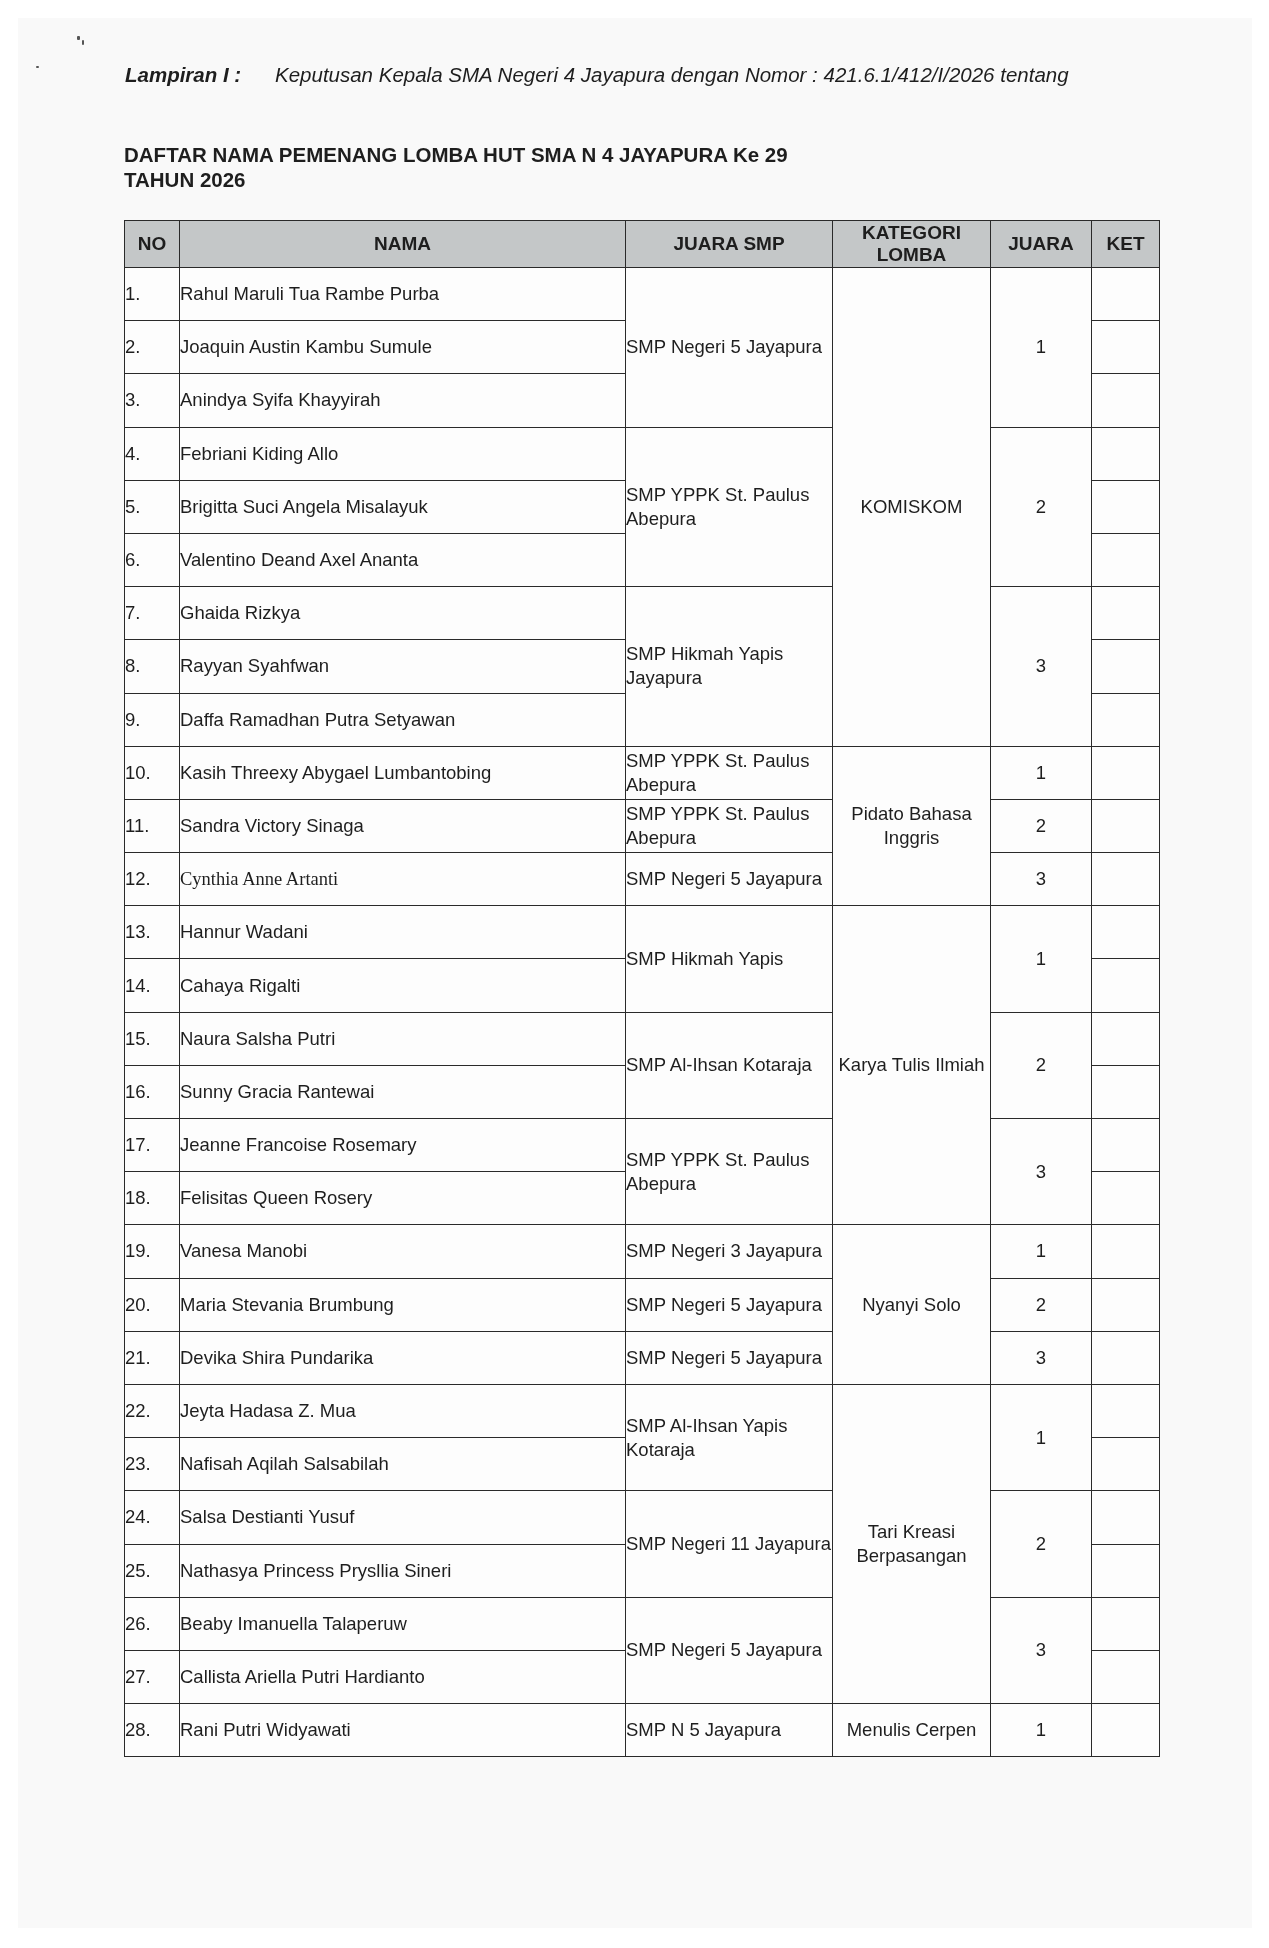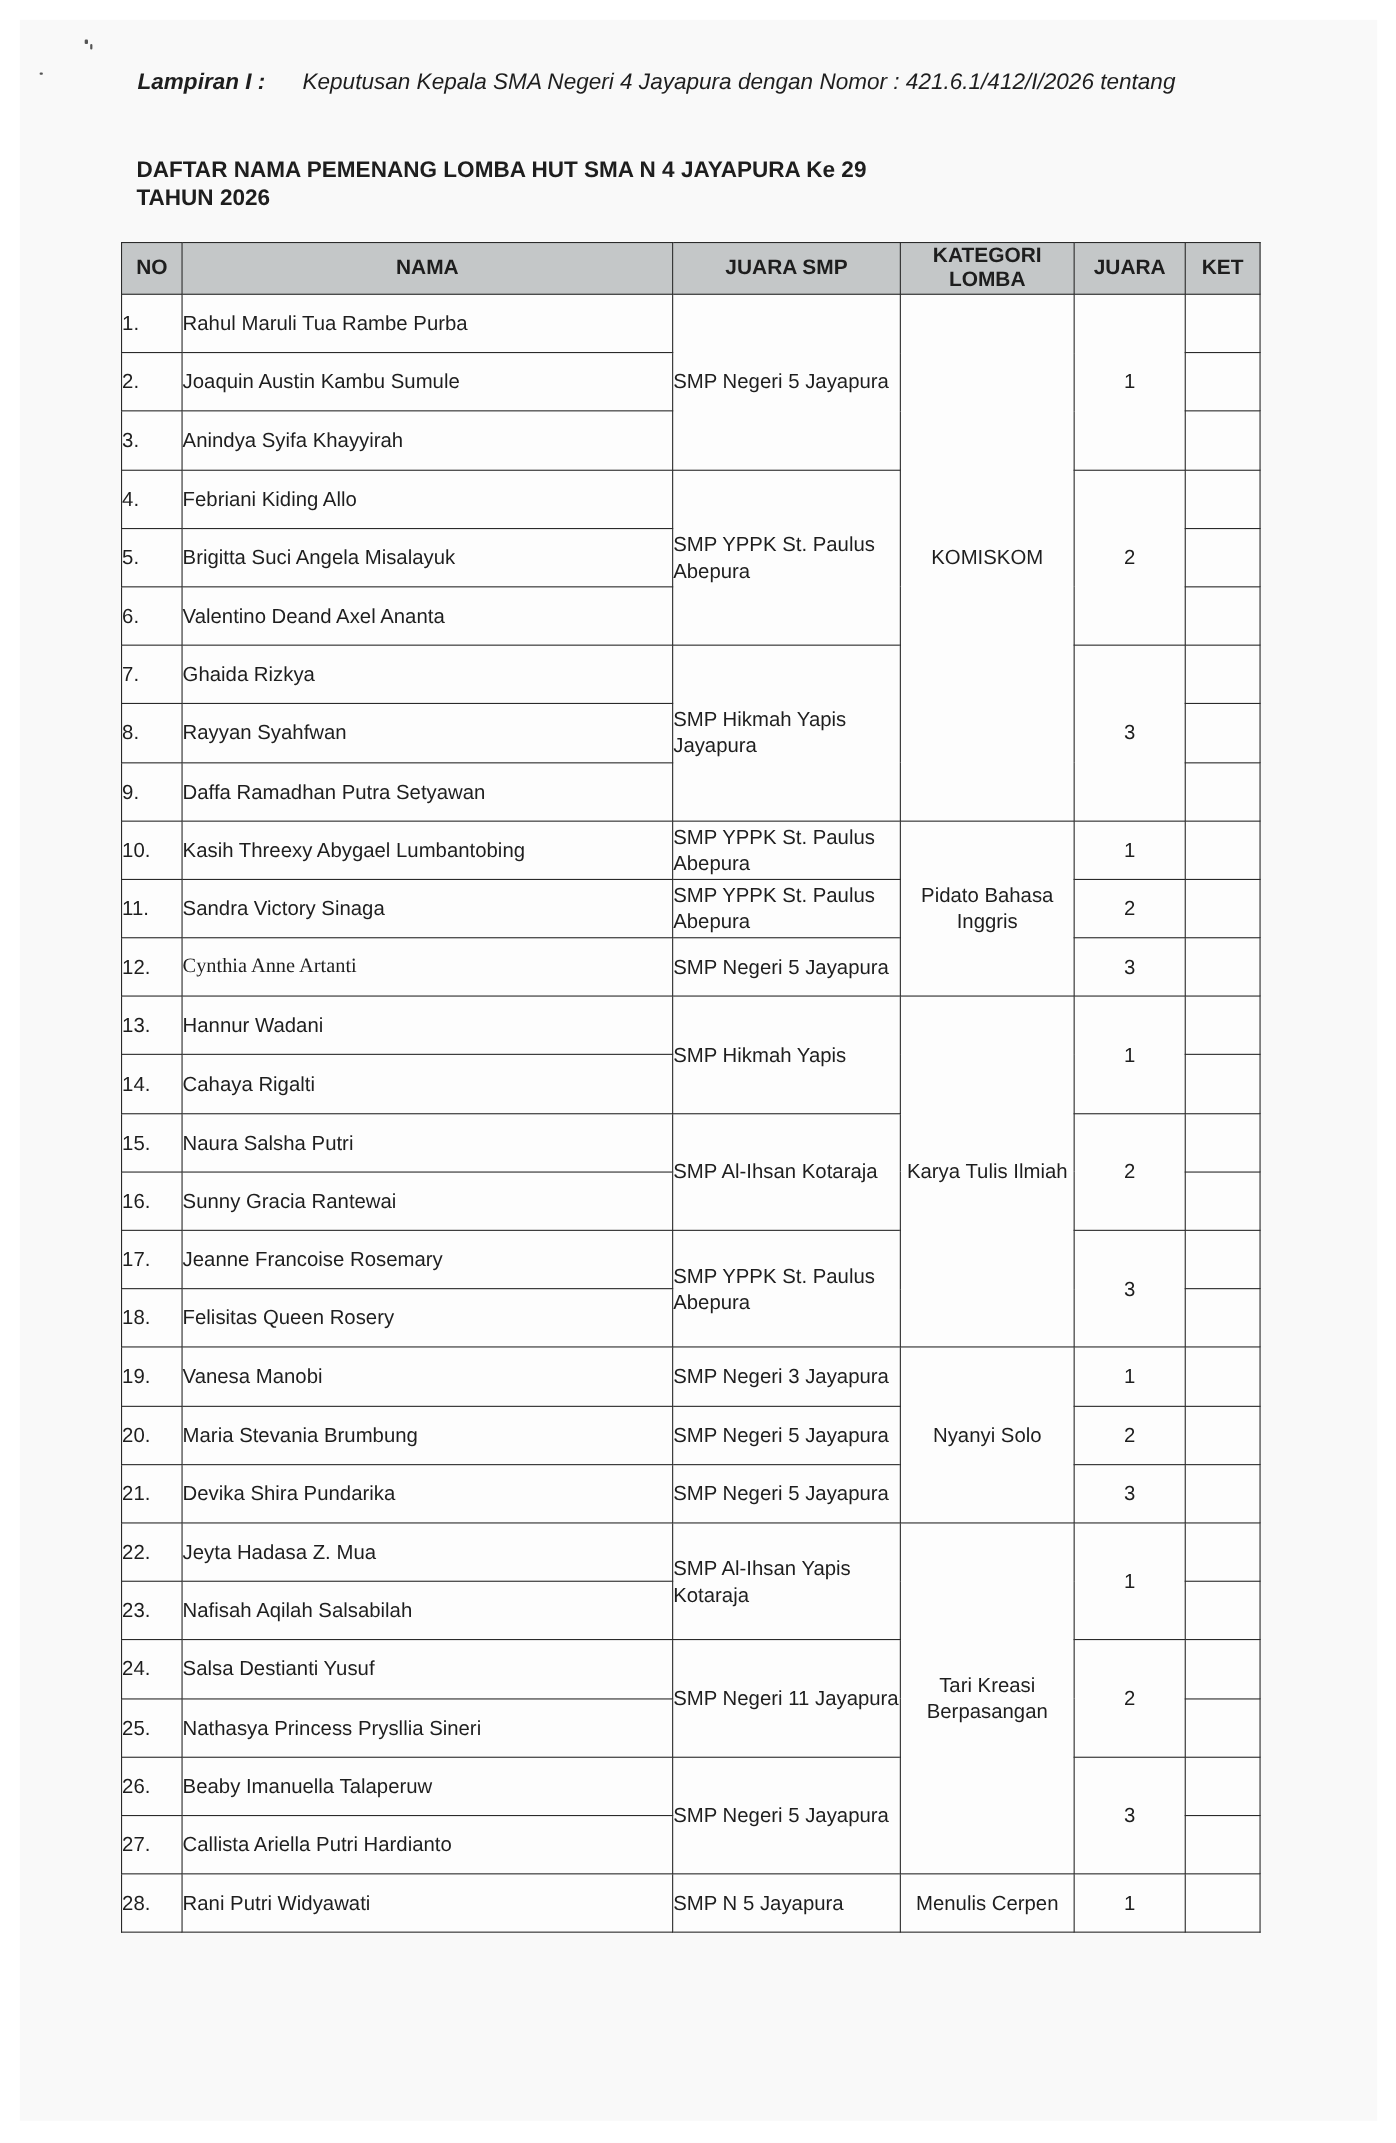--- a/index.html
+++ b/index.html
@@ -16,21 +16,21 @@
     position: absolute; left: 125px; top: 62px; font-size: 20.5px; line-height: 25px;
     font-style: italic;
   }
   .lampiran .label { position: absolute; left: 0; top: 0; font-weight: bold; white-space: nowrap; }
   .lampiran .body { position: absolute; left: 150px; top: 0; width: 900px; white-space: nowrap; }
   .title {
     position: absolute; left: 124px; width: 1035px; top: 142px; text-align: left;
     font-weight: bold; font-size: 20.5px; line-height: 25px;
   }
   table.winners {
-    position: absolute; left: 110px; top: 220px; border-collapse: collapse; table-layout: fixed;
+    position: absolute; left: 124px; top: 220px; border-collapse: collapse; table-layout: fixed;
     width: 1035px; font-size: 18.5px; line-height: 24px;
   }
   table.winners th, table.winners td { border: 1.5px solid #2a2a2a; padding: 0; vertical-align: middle; }
   table.winners th {
     background: #c4c7c8; height: 46px; font-weight: bold; text-align: center; font-size: 19px; line-height: 22px;
   }
   table.winners td { height: 52.2px; background: #fdfdfd; }
   td.no { padding-left: 10px; }
   td.nama { padding-left: 10px; white-space: nowrap; }
   td.asal { padding-left: 10px; }

